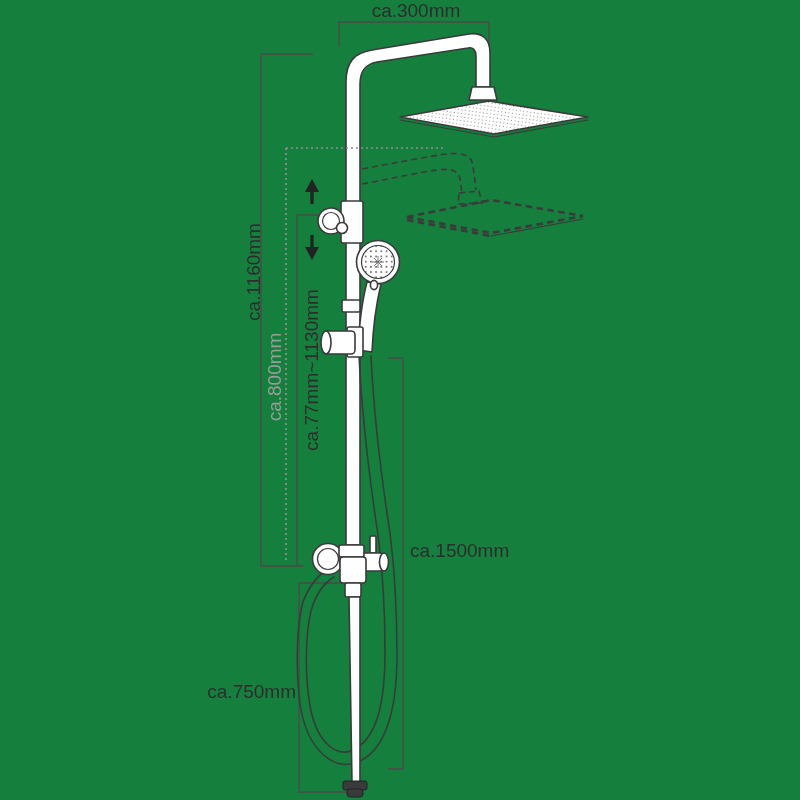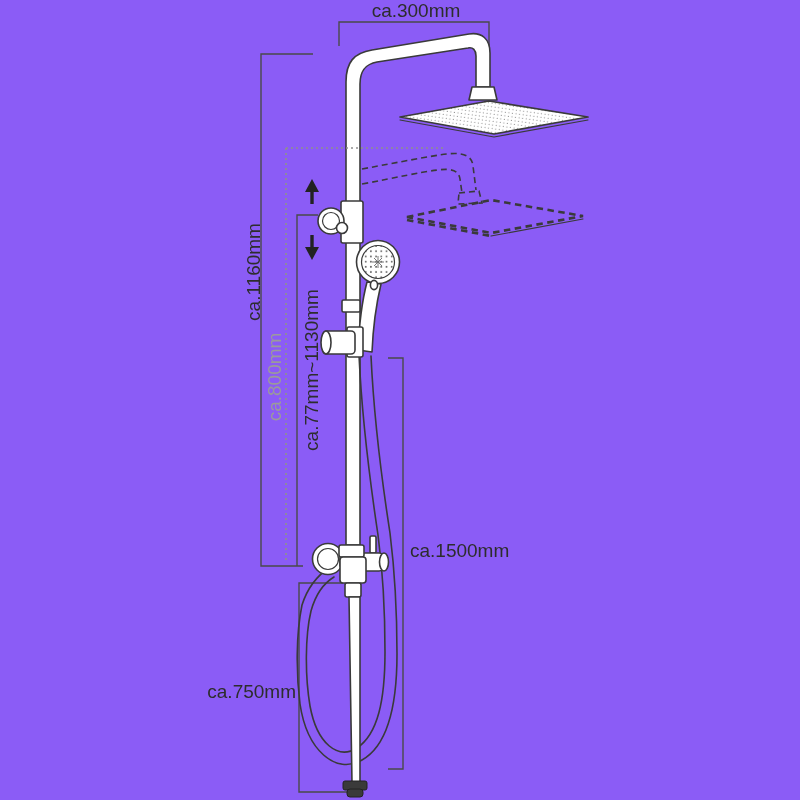--- a/index.html
+++ b/index.html
@@ -1,16 +1,16 @@
 <!DOCTYPE html>
 <html><head>
 <meta charset="utf-8">
 <style>
   html,body{margin:0;padding:0;background:#ffffff;}
-  .stage{position:relative;width:800px;height:800px;background:#8b5cf6;overflow:hidden;
+  .stage{position:relative;width:800px;height:800px;background:#15803d;overflow:hidden;
          font-family:"Liberation Sans",sans-serif;}
   svg{display:block}
   .ln{fill:none;stroke:#3a3a3a;stroke-width:1.6;stroke-linecap:round;stroke-linejoin:round;}
   .lnthin{fill:none;stroke:#3a3a3a;stroke-width:1.2;stroke-linecap:round;stroke-linejoin:round;}
   .fillwhite{fill:#ffffff;stroke:#3a3a3a;stroke-width:1.6;stroke-linejoin:round;}
   .dim{fill:none;stroke:#4a4a4a;stroke-width:1.4;}
   .dotgray{fill:none;stroke:#8f8f8f;stroke-width:1.7;stroke-dasharray:2 3;}
   .dasha{fill:none;stroke:#3a3a3a;stroke-width:1.6;stroke-dasharray:6 4;}
   .dashb{fill:none;stroke:#3a3a3a;stroke-width:2.6;stroke-dasharray:6.5 4.5;stroke-linecap:butt;}
   .arrow{fill:#222;stroke:none;}

